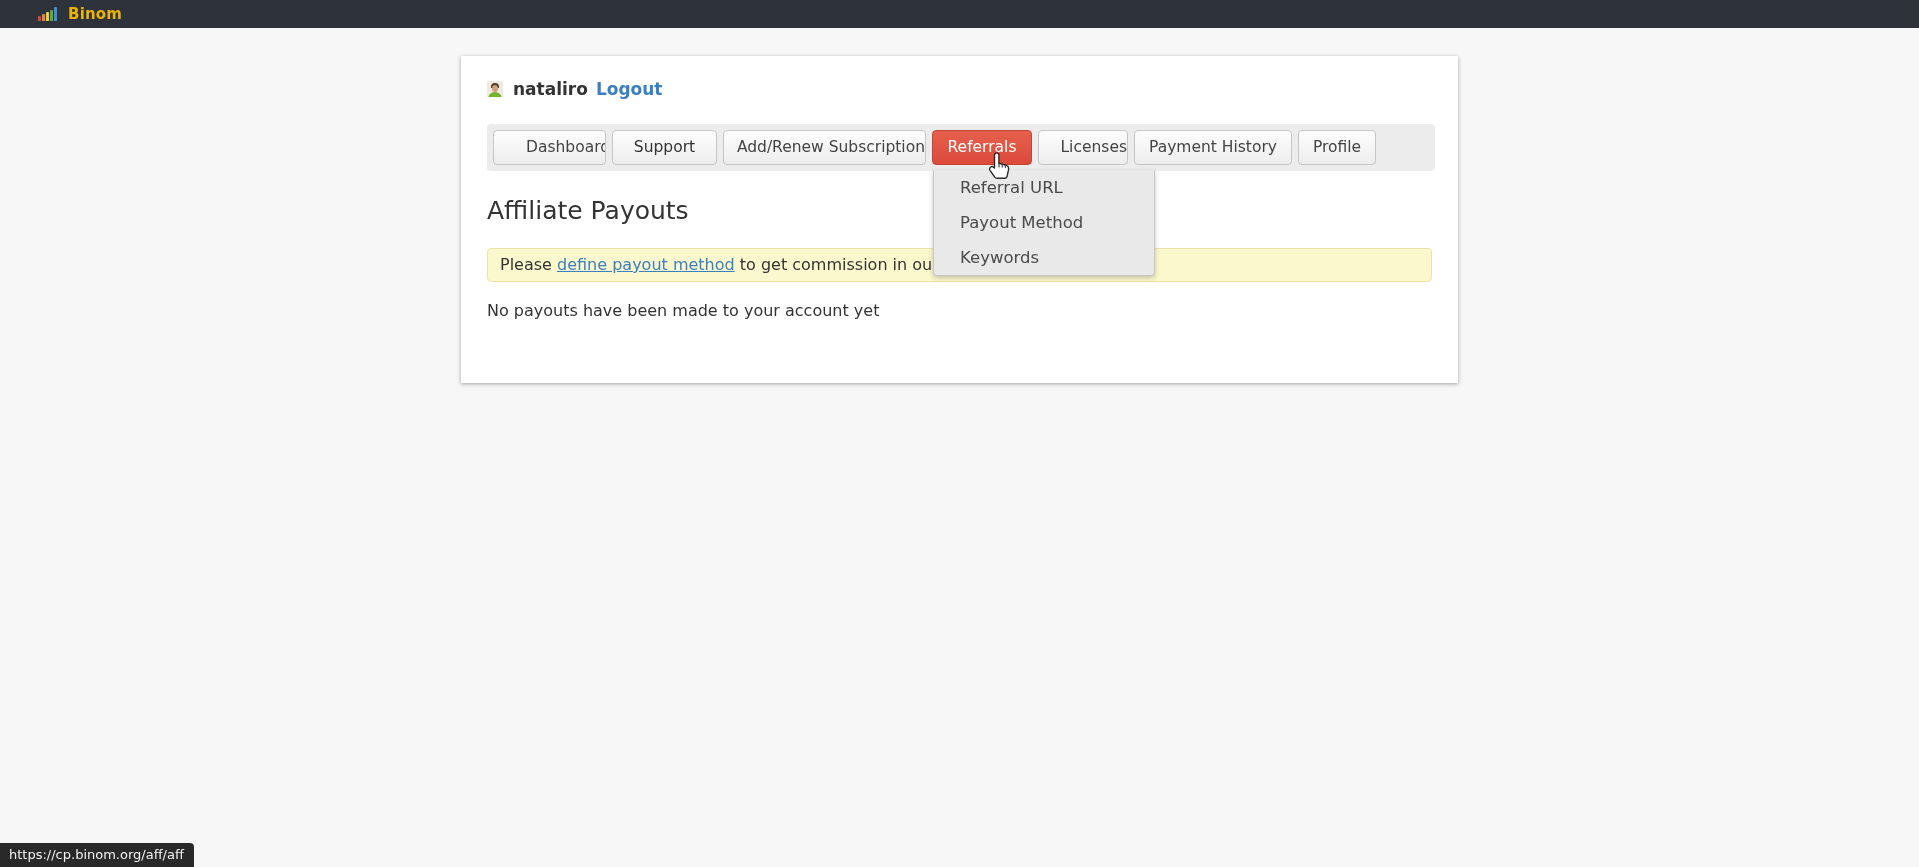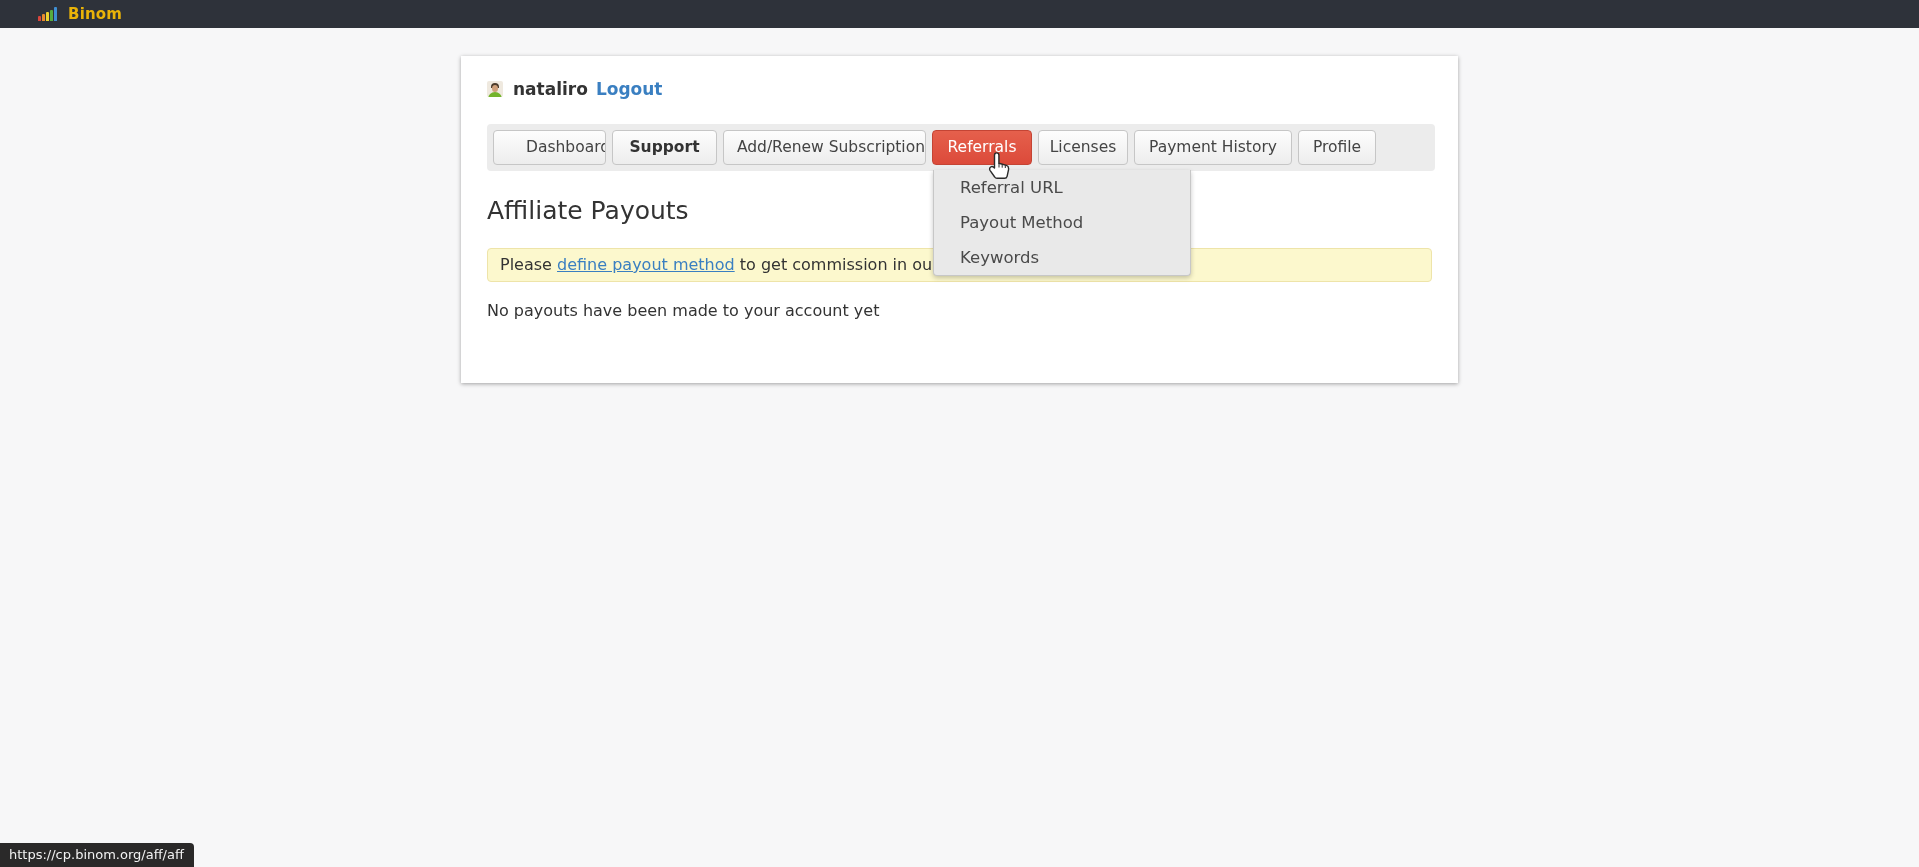--- a/index.html
+++ b/index.html
@@ -42,32 +42,32 @@
   
   .navbar{
     width:948px; height:47px; background:#ececec; border-radius:4px;
     display:flex; align-items:center; gap:6px; padding:0 6px; position:relative;
   }
   .nav-btn{
     height:35px; line-height:33px; text-align:center; font-size:15.5px; color:#444;
     background:linear-gradient(#fdfdfd,#ededed); border:1px solid #c6c6c6;
     border-radius:4px; cursor:pointer; white-space:nowrap; overflow:hidden;
   }
-  .nav-btn.bold{ font-weight:bold; color:#333; }
+  .nav-btn.bold{ font-weight:normal; color:#333; }
   .nav-btn.active{
     background:linear-gradient(#e5604c,var(--accent-red,#dc4a3a));
     border-color:#c44434; color:#fff;
   }
   .w-dashboard{width:113px;padding-left:32px;} .w-support{width:105px;} .w-addrenew{width:203px;text-align:right;}
-  .w-referrals{width:100px;} .w-licenses{width:90px;} .w-payhist{width:158px;}
+  .w-referrals{width:100px;} .w-licenses{width:90px;text-align:right;} .w-payhist{width:158px;}
   .w-profile{width:78px;}
 
   
   .dropdown{
-    position:absolute; left:472px; top:114px; width:258px; z-index:10;
+    position:absolute; left:472px; top:114px; width:222px; z-index:10;
     background:#e9e9e9; border:1px solid #c7c7c7; border-top:none;
     border-radius:0 0 4px 4px; box-shadow:0 2px 5px rgba(0,0,0,.22);
     overflow:hidden;
   }
   .dd-item{
     height:35px; line-height:35px; padding-left:26px; font-size:16.5px;
     color:#4a4a4a; cursor:pointer; white-space:nowrap;
   }
   .dd-item.active{
     background:linear-gradient(#e96a59,#d8473a);

